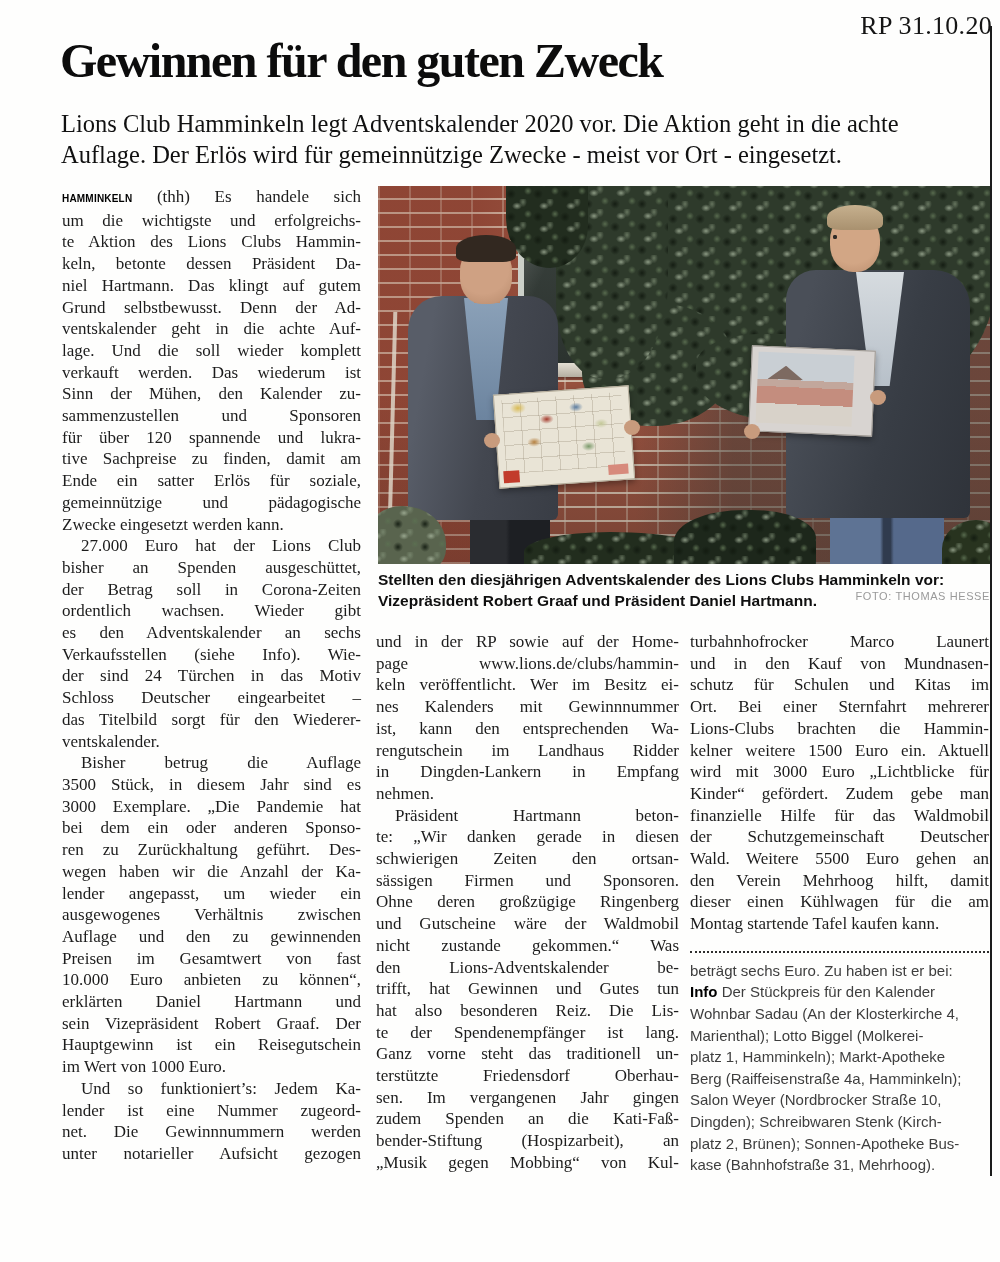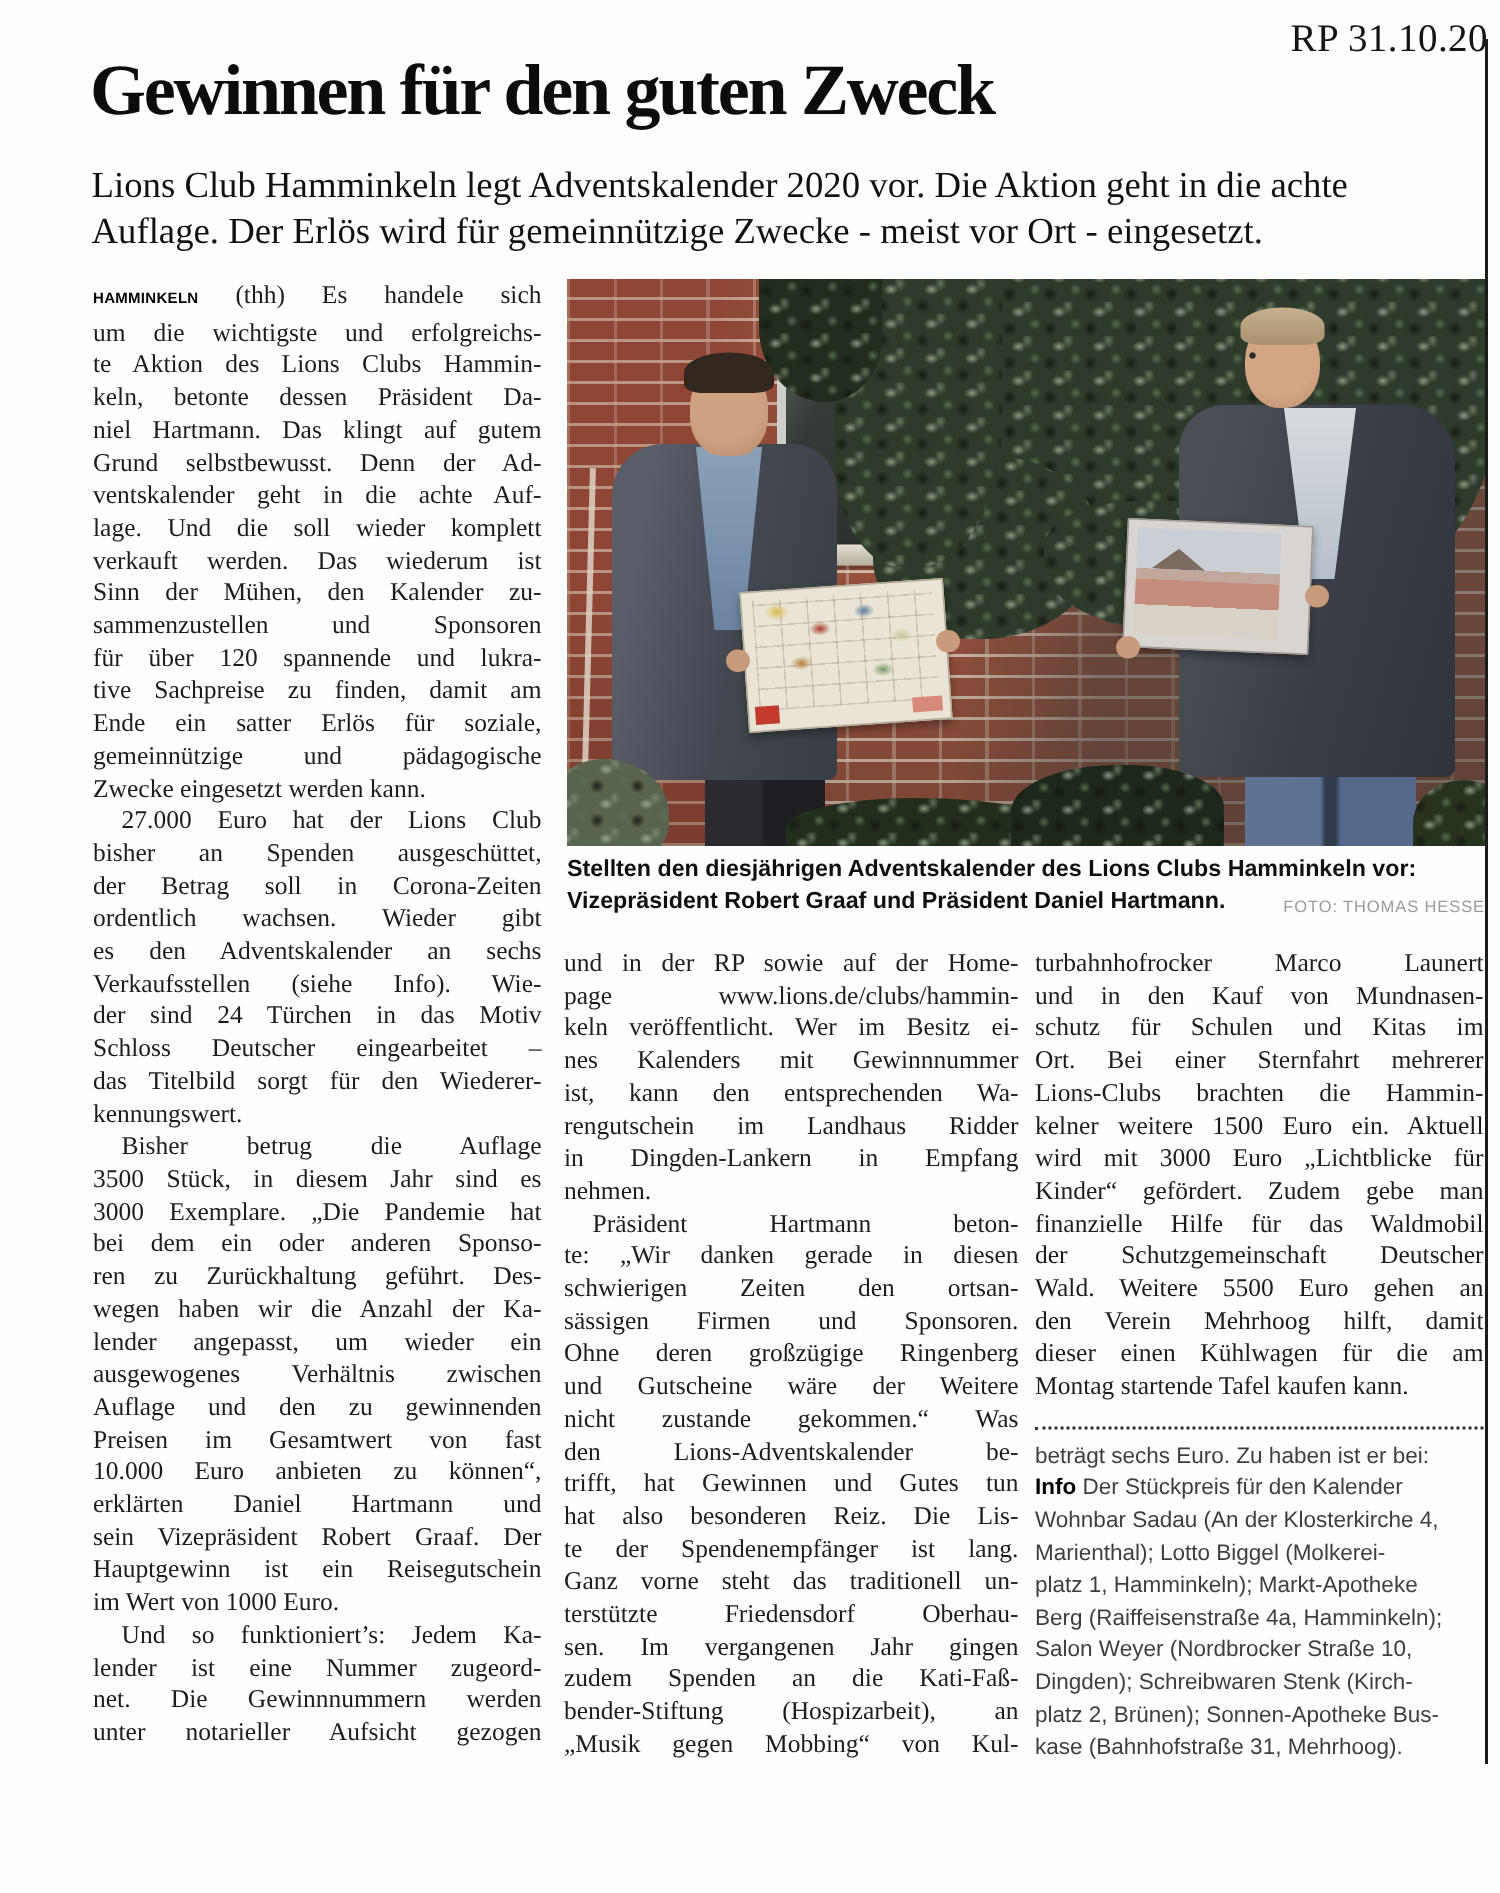--- a/index.html
+++ b/index.html
@@ -83,21 +83,21 @@
   .mr-hand1{left:366px;top:238px;}
   .mr-hand2{left:492px;top:204px;}
   
   .shrub1{left:-12px;top:320px;width:80px;height:68px;border-radius:50% 60% 40% 50%;background-color:#59644e;}
   .shrub2{left:146px;top:346px;width:192px;height:44px;border-radius:45% 55% 0 0;background-color:#222d1e;}
   .shrub3{left:296px;top:324px;width:142px;height:62px;border-radius:50% 45% 0 0;background-color:#1d271b;}
   .shrub4{left:564px;top:334px;width:62px;height:52px;border-radius:55% 45% 0 0;background-color:#28331f;}
   
   #caption{position:absolute;left:378px;top:569px;width:612px;}
   .cap-line{font-family:"Liberation Sans",sans-serif;font-weight:700;font-size:15.5px;line-height:21px;color:#0f0f0f;white-space:nowrap;}
-  .cap-row{display:flex;justify-content:space-between;align-items:flex-end;}
+  .cap-row{display:flex;justify-content:space-between;align-items:flex-start;}
   #credit{font-family:"Liberation Sans",sans-serif;font-weight:400;font-size:11px;letter-spacing:.6px;color:#9a9a9a;}
   
   #infobox{margin-top:16px;border-top:2px dotted #2e2e2e;padding-top:7px;}
   .iline{font-family:"Liberation Sans",sans-serif;font-size:15px;line-height:21.6px;color:#3e3e3e;white-space:nowrap;text-align:left;}
   .info-lead{font-family:"Liberation Sans",sans-serif;font-weight:700;font-size:15px;color:#000;}
   
   #vrule{position:absolute;left:990px;top:26px;width:2px;height:1150px;background:#1c1c1c;}
 </style>
 </head>
 <body>
@@ -189,21 +189,21 @@
     <div class="para indent">
       <div class="bline">27.000 Euro hat der Lions Club</div>
       <div class="bline">bisher an Spenden ausgeschüttet,</div>
       <div class="bline">der Betrag soll in Corona-Zeiten</div>
       <div class="bline">ordentlich wachsen. Wieder gibt</div>
       <div class="bline">es den Adventskalender an sechs</div>
       <div class="bline">Verkaufsstellen (siehe Info). Wie-</div>
       <div class="bline">der sind 24 Türchen in das Motiv</div>
       <div class="bline">Schloss Deutscher eingearbeitet –</div>
       <div class="bline">das Titelbild sorgt für den Wiederer-</div>
-      <div class="bline last">kennungswert.</div>
+      <div class="bline last">ventskalender.</div>
     </div>
     <div class="para indent">
       <div class="bline">Bisher betrug die Auflage</div>
       <div class="bline">3500 Stück, in diesem Jahr sind es</div>
       <div class="bline">3000 Exemplare. „Die Pandemie hat</div>
       <div class="bline">bei dem ein oder anderen Sponso-</div>
       <div class="bline">ren zu Zurückhaltung geführt. Des-</div>
       <div class="bline">wegen haben wir die Anzahl der Ka-</div>
       <div class="bline">lender angepasst, um wieder ein</div>
       <div class="bline">ausgewogenes Verhältnis zwischen</div>
@@ -232,21 +232,21 @@
       <div class="bline">rengutschein im Landhaus Ridder</div>
       <div class="bline">in Dingden-Lankern in Empfang</div>
       <div class="bline last">nehmen.</div>
     </div>
     <div class="para indent">
       <div class="bline">Präsident Hartmann beton-</div>
       <div class="bline">te: „Wir danken gerade in diesen</div>
       <div class="bline">schwierigen Zeiten den ortsan-</div>
       <div class="bline">sässigen Firmen und Sponsoren.</div>
       <div class="bline">Ohne deren großzügige Ringenberg</div>
-      <div class="bline">und Gutscheine wäre der Weitere</div>
+      <div class="bline">und Gutscheine wäre der Waldmobil</div>
       <div class="bline">nicht zustande gekommen.“ Was</div>
       <div class="bline">den Lions-Adventskalender be-</div>
       <div class="bline">trifft, hat Gewinnen und Gutes tun</div>
       <div class="bline">hat also besonderen Reiz. Die Lis-</div>
       <div class="bline">te der Spendenempfänger ist lang.</div>
       <div class="bline">Ganz vorne steht das traditionell un-</div>
       <div class="bline">terstützte Friedensdorf Oberhau-</div>
       <div class="bline">sen. Im vergangenen Jahr gingen</div>
       <div class="bline">zudem Spenden an die Kati-Faß-</div>
       <div class="bline">bender-Stiftung (Hospizarbeit), an</div>

